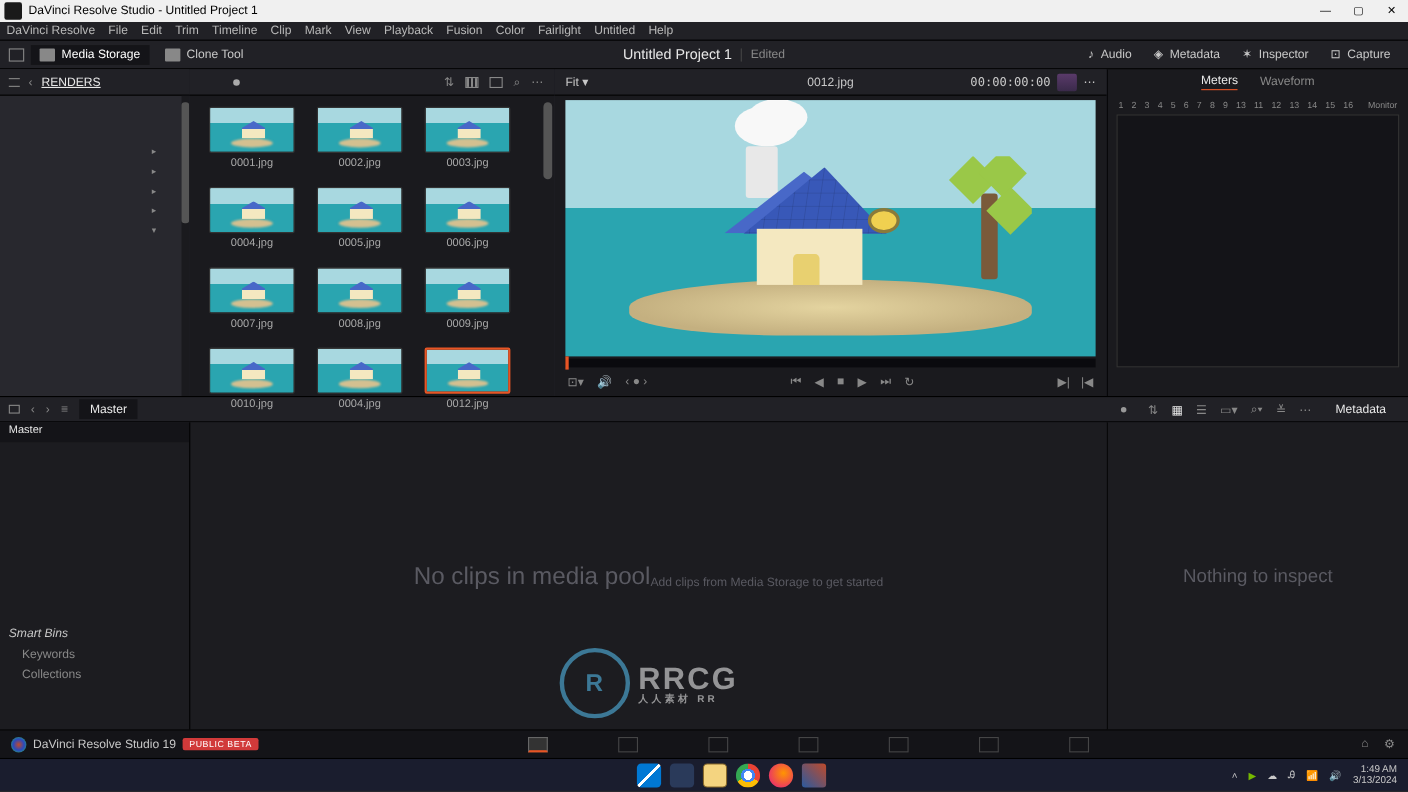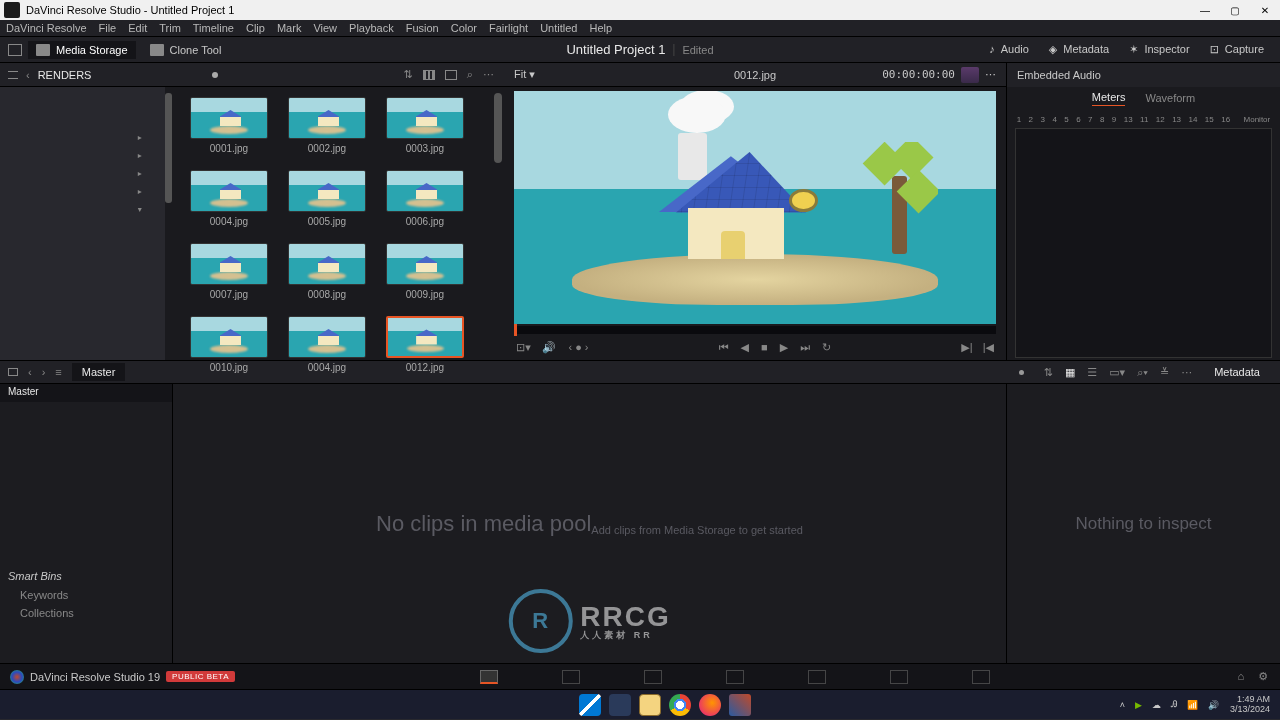--- a/index.html
+++ b/index.html
@@ -9,21 +9,21 @@
 .titlebar .icon { width:16px; height:16px; background:#1a1a1a; margin:0 4px; border-radius:2px; }
 .titlebar .title { flex:1; padding-left:2px; }
 .titlebar .wbtns { display:flex; }
 .titlebar .wbtn { width:30px; height:20px; display:flex; align-items:center; justify-content:center; color:#000; font-size:10px; }
 
 .menubar { height:16px; background:#212126; display:flex; align-items:center; padding:0 6px; gap:12px; font-size:11px; color:#b8b8b8; }
 .menubar span { cursor:default; }
 
 .toolbar { height:27px; background:#212126; border-top:1px solid #000; border-bottom:1px solid #000; display:flex; align-items:center; padding:0 8px; position:relative; }
 .tb-left { display:flex; align-items:center; gap:6px; }
-.tb-item { display:flex; gap:6px; padding:3px 8px; color:#c8c8c8; }
+.tb-item { display:flex; align-items:center; gap:6px; padding:3px 8px; color:#c8c8c8; }
 .tb-item.active { background:#141418; color:#fff; }
 .tb-item .ico { width:14px; height:12px; background:#888; border-radius:1px; }
 .tb-center { position:absolute; left:50%; transform:translateX(-50%); display:flex; align-items:center; gap:8px; color:#e8e8e8; font-size:13px; }
 .tb-center .edited { color:#888; font-size:11px; border-left:1px solid #444; padding-left:8px; }
 .tb-right { margin-left:auto; display:flex; gap:4px; }
 
 .mainrow { display:flex; height:297px; }
 
 .storage-left { width:172px; background:#28282e; display:flex; flex-direction:column; }
 .storage-head { height:24px; background:#212126; display:flex; align-items:center; gap:8px; padding:0 8px; border-bottom:1px solid #000; }
@@ -195,21 +195,21 @@
         <span>Capture</span>
       </div>
   </div>
 </div>
 
 <div class="mainrow">
   <div class="storage-left" style="position:relative;">
     <div class="storage-head">
       <span style="width:10px;height:8px;border-top:1px solid #888;border-bottom:1px solid #888;"></span>
       <span class="chev">‹</span>
-      <span style="color:#e8e8e8;">RENDERS</span>
+      <span style="color:#e8e8e8;text-decoration:underline;">RENDERS</span>
     </div>
     <div class="tree" id="tree">
         <div class="tree-row"><span class="chev">▸</span>Autodesk</div>
         <div class="tree-row"><span class="chev">▸</span>Contacts</div>
         <div class="tree-row"><span class="chev">▸</span>Creative Cloud Files makes…</div>
         <div class="tree-row"><span class="chev">▸</span>Creative Cloud Files Perso…</div>
         <div class="tree-row exp"><span class="chev">▾</span>Desktop</div>
         <div class="tree-row l1">_DESKTOP</div>
         <div class="tree-row l1">_ENGLISH</div>
         <div class="tree-row l1 exp">BLENDER PROJECT</div>
@@ -325,23 +325,20 @@
         <span>↻</span>
       </div>
       <div class="r">
         <span>▶|</span>
         <span>|◀</span>
       </div>
     </div>
   </div>
 
   <div class="embedded">
-    <div class="emb-head">
-        <span>Embedded Audio</span>
-      </div>
     <div class="emb-tabs">
       <span class="active">Meters</span>
       <span>Waveform</span>
     </div>
     <div class="meters">
       <div class="meter-nums" id="meter-nums">
           <span>1</span>
           <span>2</span>
           <span>3</span>
           <span>4</span>

